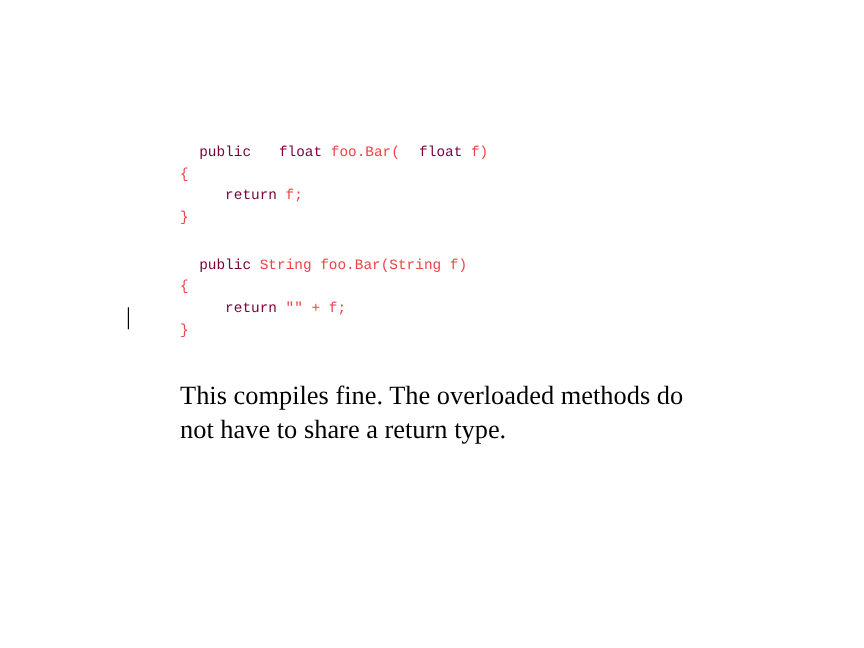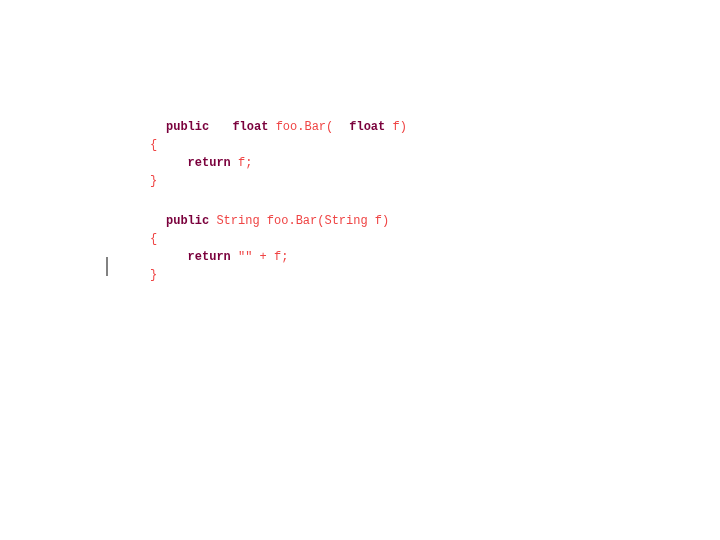--- a/index.html
+++ b/index.html
@@ -24,21 +24,21 @@
   .code-block {
     font-family: "Courier New", Courier, monospace;
     font-size: 12px;
     line-height: 1.5;
     color: #000;
     margin-bottom: 22px;
     white-space: pre;
   }
   .kw {
     color: #7a003c;
-    font-weight: bold;
+    font-weight: normal;
     padding-left: 16px;
   }
   .tok {
     color: #ef4444;
   }
   .caption {
     position: absolute;
     left: 150px;
     top: 316px;
     width: 430px;
@@ -70,14 +70,15 @@
 <span class="ind1"></span><span class="kw">return</span><span class="tok"> f;</span>
 <span class="tok">}</span></div>
 
     <div class="code-block"><span class="kw">public</span><span class="tok"> String foo.Bar(String f)</span>
 <span class="tok">{</span>
 <span class="ind1"></span><span class="kw">return</span><span class="tok"> "" + f;</span>
 <span class="tok">}</span></div>
 
   </div>
 
+  <div class="caption">This compiles fine.  The overloaded methods do not have to share a return type.</div>
 
 </div>
 
 </body></html>

